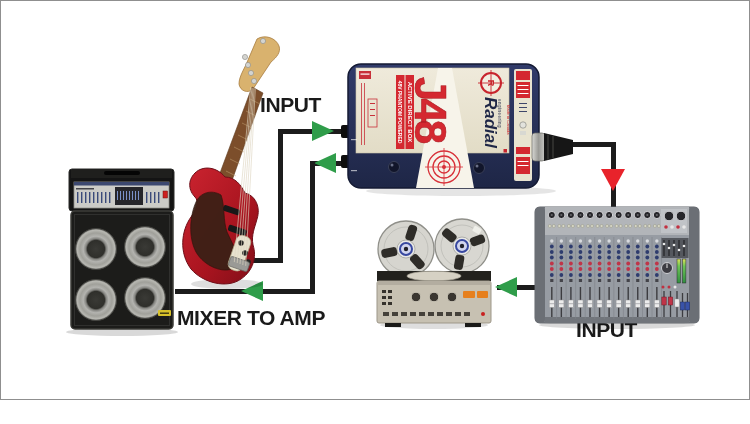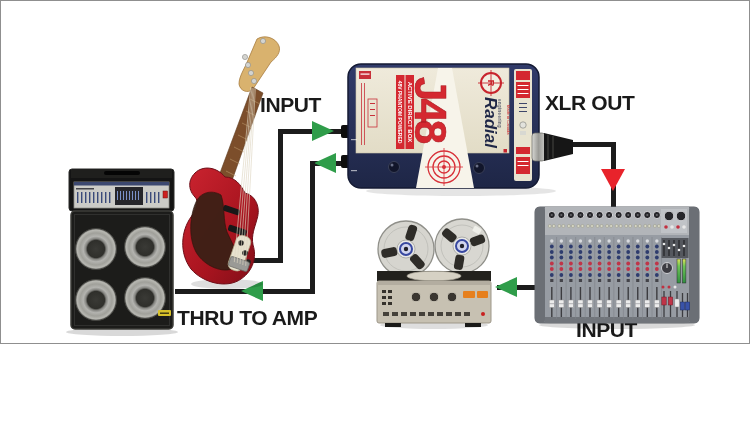--- a/index.html
+++ b/index.html
@@ -1,17 +1,17 @@
 <!DOCTYPE html>
 <html><head>
 <meta charset="utf-8">
 <style>
   html,body{margin:0;padding:0;background:#ffffff;}
   .canvas{
-    position:relative;width:750px;height:344px;background:#ffffff;
+    position:relative;width:750px;height:400px;background:#ffffff;
     border:1px solid #8f8f8f;box-sizing:border-box;overflow:hidden;
     font-family:"Liberation Sans",sans-serif;
   }
   .lbl{position:absolute;font-weight:bold;font-size:21px;color:#1a1a1a;
        letter-spacing:-0.4px;white-space:nowrap;}
   .seg{position:absolute;background:#1c1c1c;}
   .arr{position:absolute;width:0;height:0;}
   .arr-right{border-top:10px solid transparent;border-bottom:10px solid transparent;border-left:22px solid #2f9d4a;}
   .arr-left{border-top:10px solid transparent;border-bottom:10px solid transparent;border-right:22px solid #2f9d4a;}
   .arr-down{border-left:12px solid transparent;border-right:12px solid transparent;border-top:22px solid #e8232b;}
@@ -35,22 +35,21 @@
   <div class="arr arr-left" style="left:240px;top:280px;"></div>
 
   <div class="seg" style="left:570px;top:141px;width:45px;height:5px;"></div>
   <div class="seg" style="left:610px;top:141px;width:5px;height:66px;"></div>
   <div class="arr arr-down" style="left:600px;top:168px;"></div>
 
   <div class="seg" style="left:496px;top:284px;width:42px;height:5px;"></div>
   <div class="arr arr-left" style="left:494px;top:276px;"></div>
 
   <div class="lbl" style="left:259px;top:92px;">INPUT</div>
-  <div class="lbl" style="left:544px;top:90px;">XLR OUT</div>
-  <div class="lbl" style="left:176px;top:305px;">THRU TO AMP</div>
+  <div class="lbl" style="left:176px;top:305px;">MIXER TO AMP</div>
   <div class="lbl" style="left:575px;top:317px;">INPUT</div>
 
   <svg class="dev" style="left:58px;top:162px;" width="125" height="175" viewBox="0 0 125 175">
     <ellipse cx="63" cy="169" rx="56" ry="4" fill="rgba(0,0,0,0.15)"></ellipse>
 
     <g>
       <rect x="10" y="6" width="105" height="42" rx="3" fill="#141414" stroke="#2b2b29"></rect>
       <rect x="12" y="7" width="101" height="8" fill="#1f1f1d"></rect>
       <rect x="45" y="8" width="36" height="4" rx="2" fill="#050505"></rect>
       <rect x="15" y="19" width="95" height="26" fill="#cbcbc7" stroke="#8e8e8a" stroke-width="0.8"></rect>

